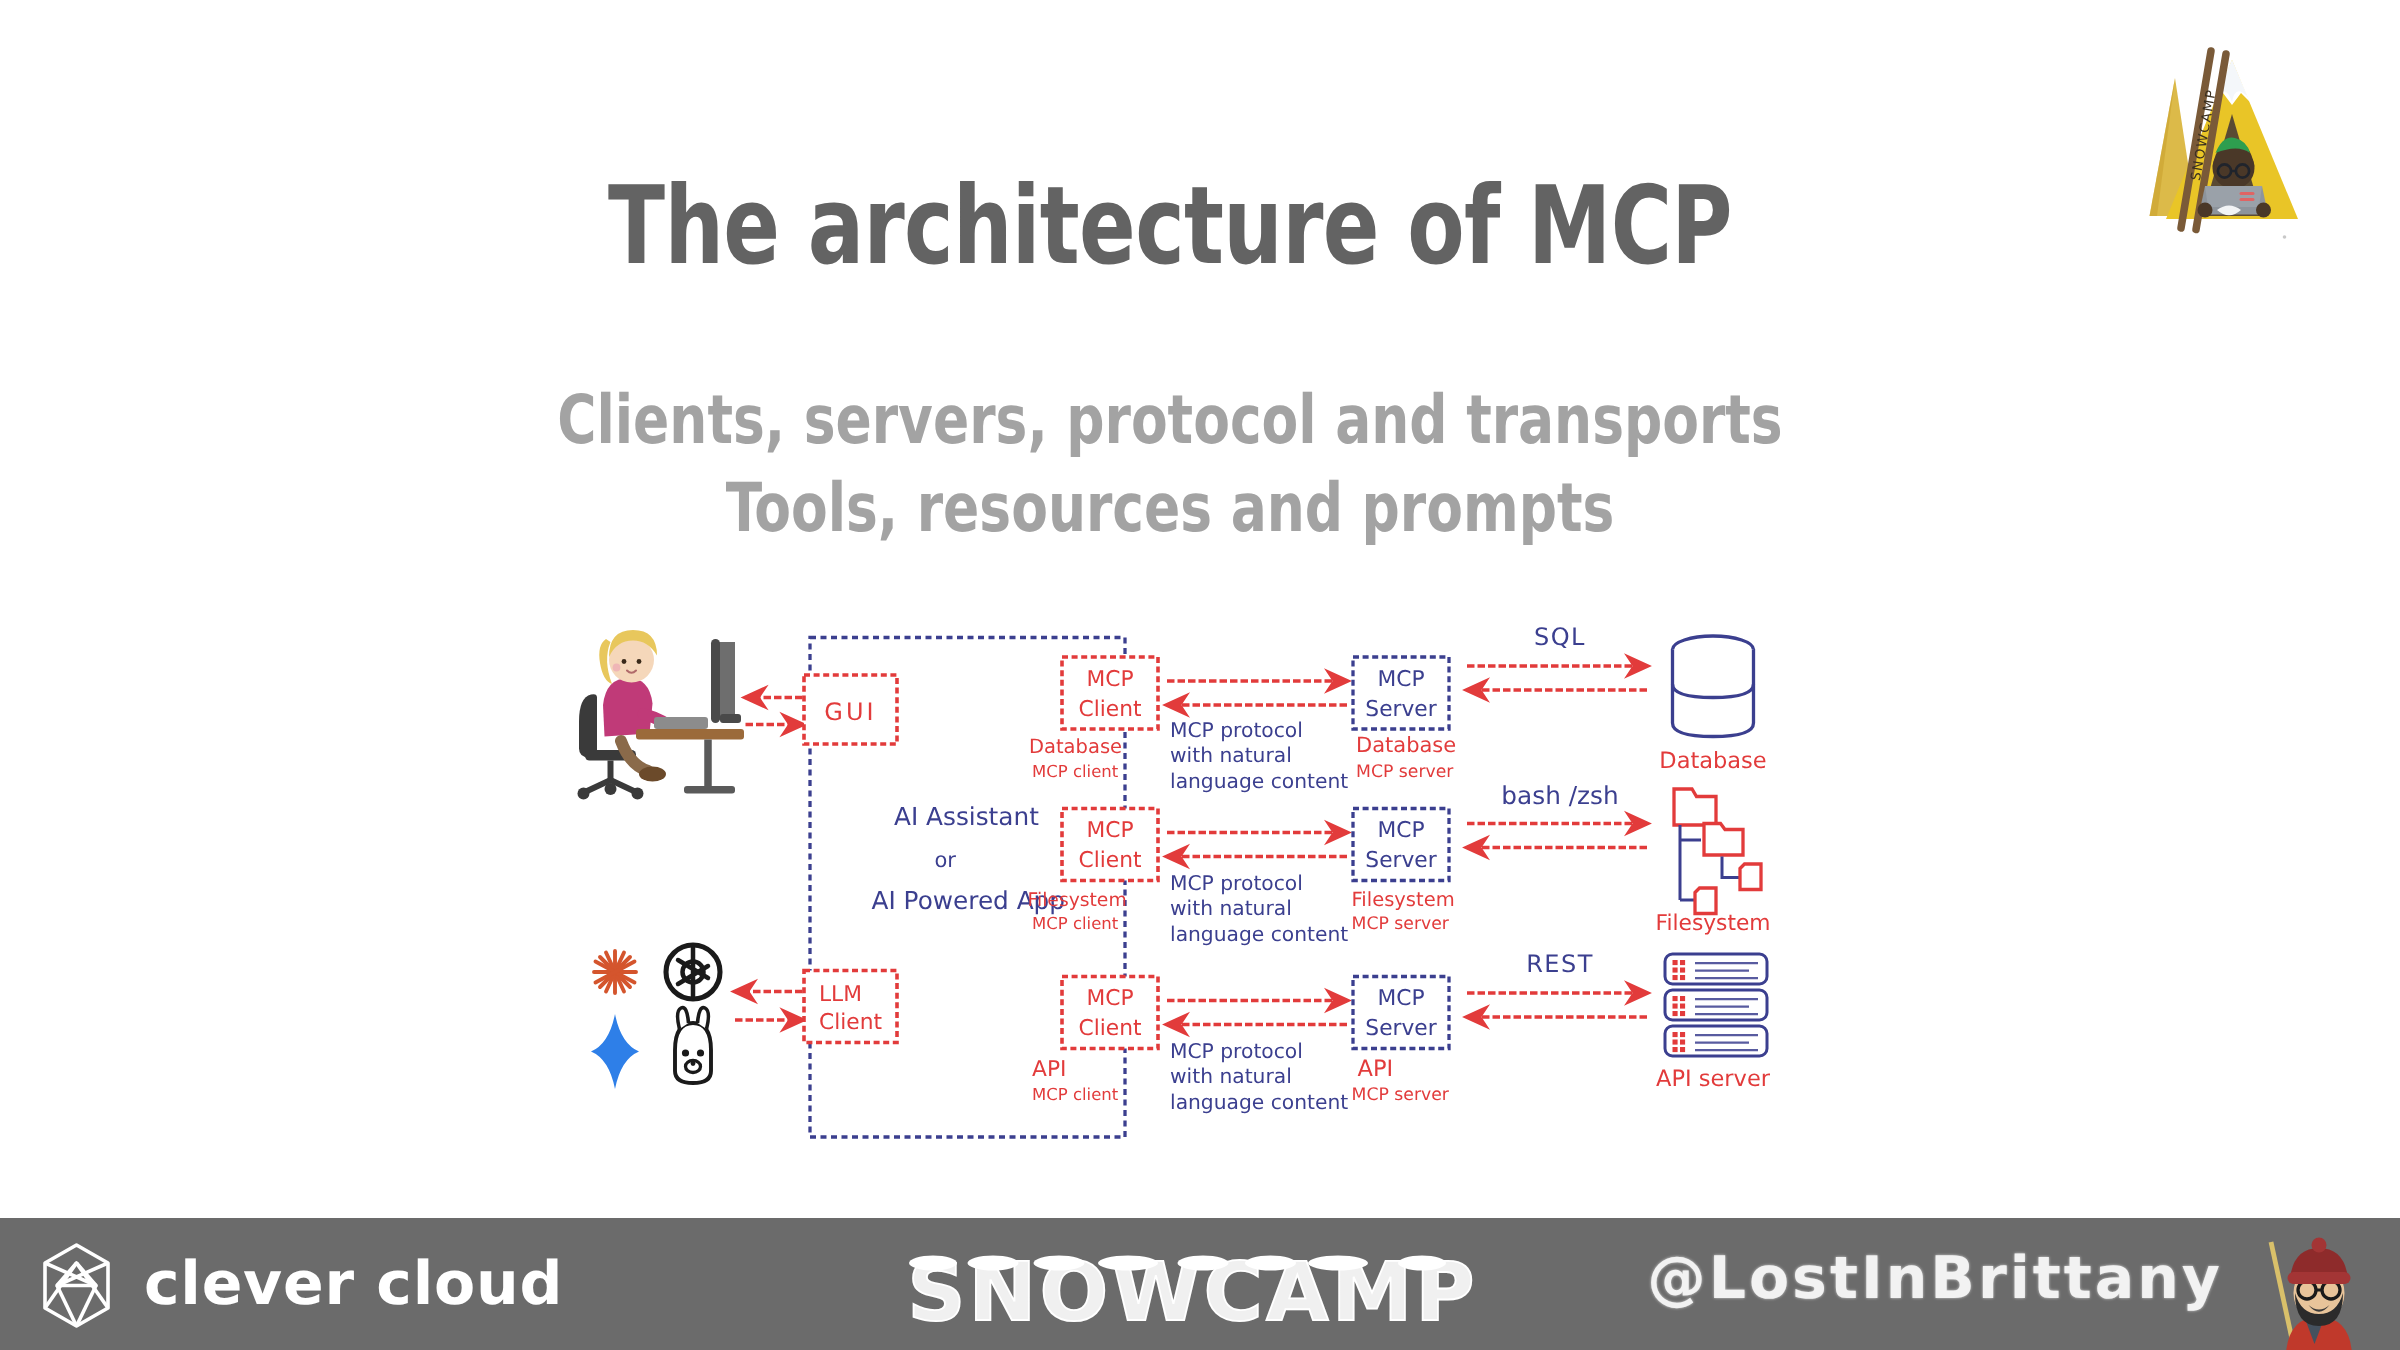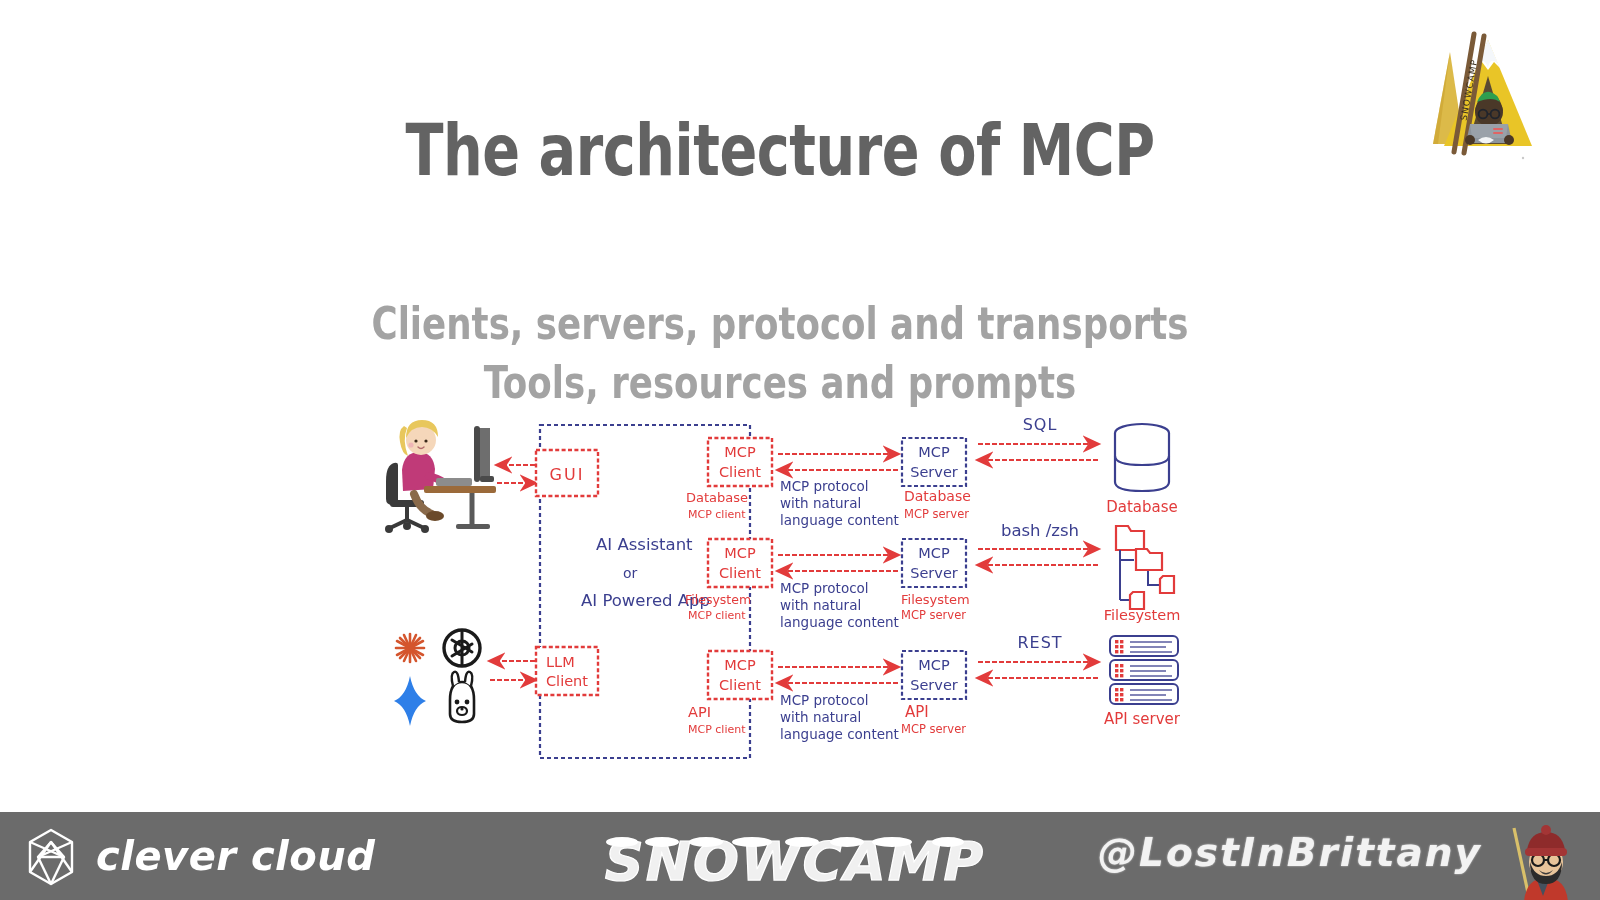--- a/index.html
+++ b/index.html
@@ -19,41 +19,40 @@
   .title {
     position: absolute; left: 0; top: 108px; width: 1560px;
     text-align: center;
     font-family: "DejaVu Sans Condensed", "Liberation Sans Narrow", "Liberation Sans", sans-serif;
     font-weight: 700; font-size: 72px; letter-spacing: -0.5px;
     color: #636363;
     transform: scaleX(0.86); transform-origin: center top;
     white-space: nowrap;
   }
   .subtitle-wrap {
-    position: absolute; left: 0; top: 250px; width: 1560px; text-align: center; margin-top: 44px;
+    position: absolute; left: 0; top: 250px; width: 1560px; text-align: center;
   }
   .subtitle {
     font-family: "DejaVu Sans Condensed", "Liberation Sans Narrow", "Liberation Sans", sans-serif;
     font-weight: 700; font-size: 45px; color: #a3a3a3; line-height: 1.32;
     transform: scaleX(0.88); transform-origin: center top;
     white-space: nowrap;
   }
 
   
   .diagram { position: absolute; left: 380px; top: 408px; width: 830px; height: 365px; }
   .diagram svg { display: block; }
 
   
   .hw { font-family: "DejaVu Sans", sans-serif; }
 
   
   .footer {
     position: absolute; left: 0; top: 812px; width: 1600px; height: 88px;
     background: #6b6b6b;
-    font-style: italic;
   }
   .cc-logo { position: absolute; left: 20px; top: 14px; width: 62px; height: 62px; }
   .cc-text {
     position: absolute; left: 96px; top: 21px;
     font-family: "DejaVu Sans", sans-serif; font-weight: 700;
     font-size: 40px; color: #ffffff; letter-spacing: 0.5px;
   }
   .snowcamp {
     position: absolute; left: 570px; top: 12px; width: 450px; height: 72px;
   }

